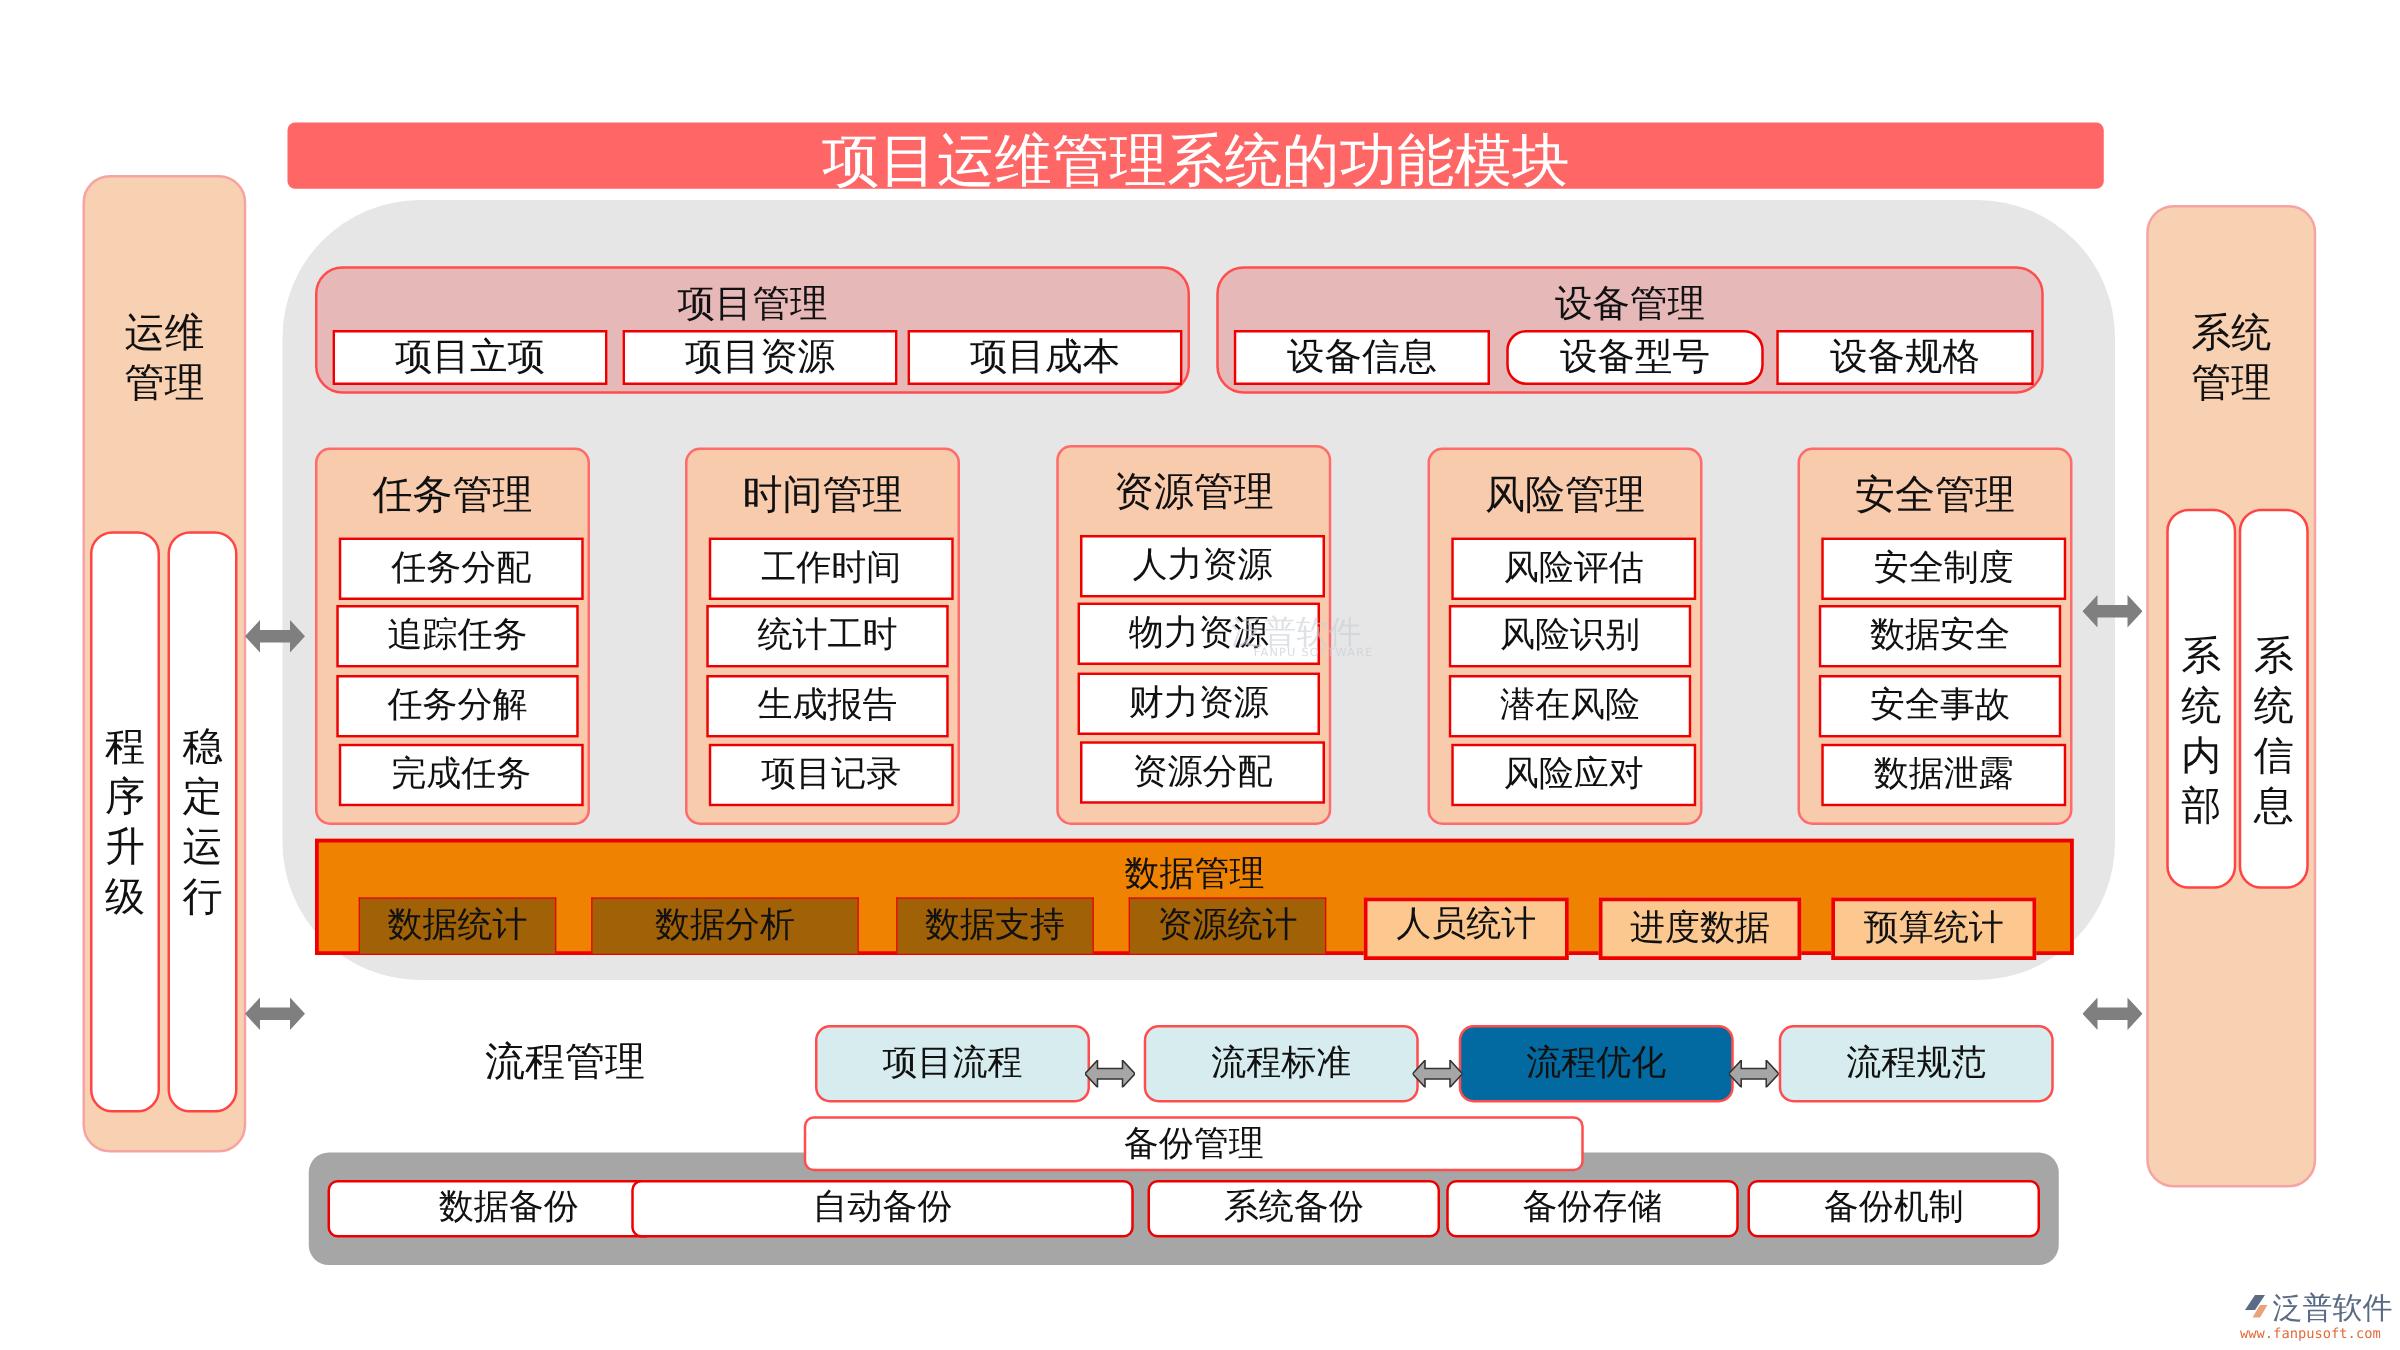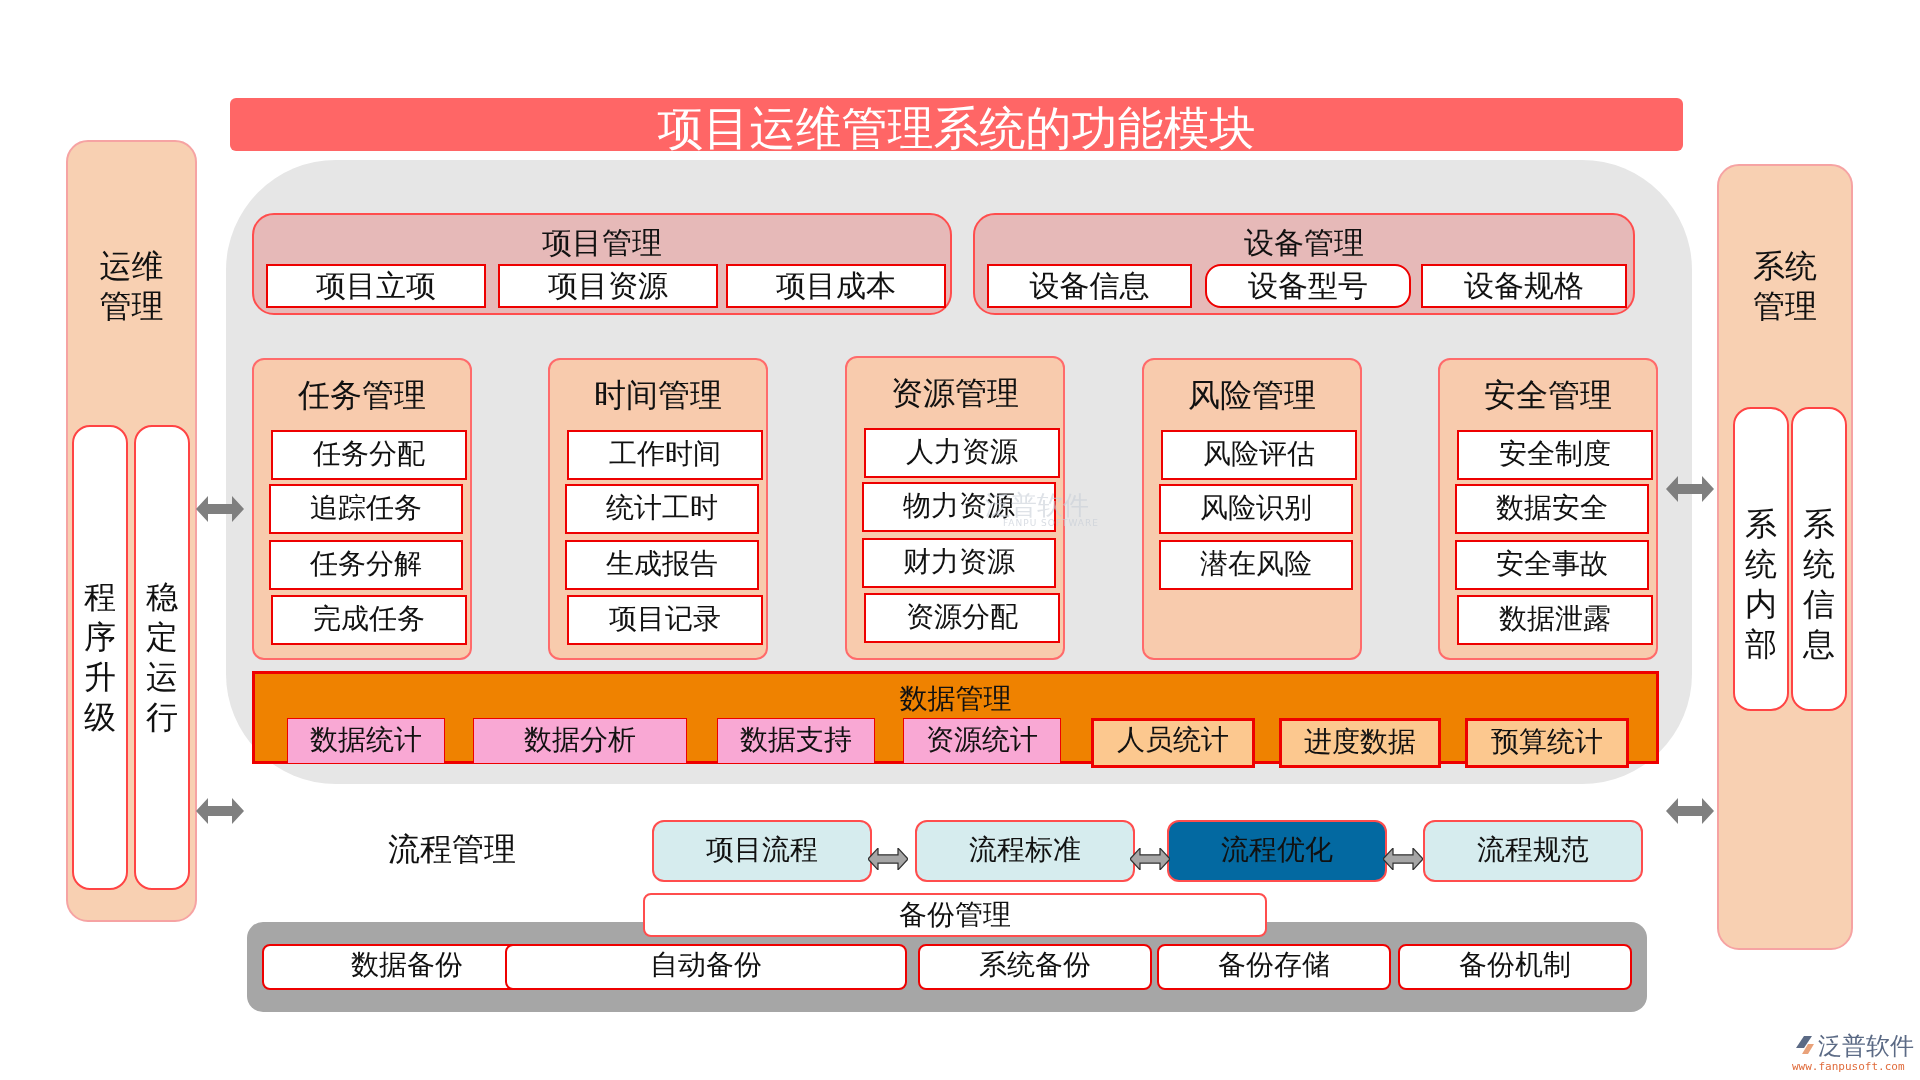--- a/index.html
+++ b/index.html
@@ -11,21 +11,21 @@
   .main-panel { left:226px; top:160px; width:1466px; height:624px; background:#e6e6e6; border-radius:110px; }
   .group-pink { background:#e6b9b8; border:2px solid #ff4d4d; border-radius:22px; }
   .group-head { text-align:center; font-size:30px; }
   .cell-white { background:#fff; border:2px solid #e00; text-align:center; font-size:30px; }
   .module { background:#f8cbad; border:2px solid #ff6b6b; border-radius:12px; }
   .module .mtitle { position:absolute; left:0; right:0; top:14px; text-align:center; font-size:32px; }
   .module .item { position:absolute; background:#fff; border:2px solid #e00; text-align:center; font-size:28px; height:46px; line-height:44px; }
   .data-band { left:252px; top:671px; width:1407px; height:93px; background:#ef8200; border:3px solid #ee0000; }
   .data-title { position:absolute; left:0; right:0; top:6px; text-align:center; font-size:28px; }
   .dcell { position:absolute; top:44px; height:44px; line-height:42px; text-align:center; font-size:28px; border:2px solid #e00; }
-  .dgray { background:#f9a8d4; border-width:1px 1px 0 1px; }
+  .dgray { background:#a16207; border-width:1px 1px 0 1px; }
   .dpeach { background:#fcc88f; border-width:3px 3px 3px 3px; }
   .side { background:#f8d0b2; border:2px solid #f6a3a3; border-radius:22px; }
   .side-title { position:absolute; left:0; right:0; text-align:center; font-size:32px; line-height:40px; }
   .pill { position:absolute; background:#fff; border:2px solid #ff4444; border-radius:18px; }
   .vtext { position:absolute; left:0; right:0; text-align:center; font-size:32px; line-height:40px; }
   .arrow { position:absolute; width:48px; height:26px; }
   .flow-label { left:388px; top:828px; font-size:32px; }
   .flow { position:absolute; top:820px; height:58px; border:2px solid #ff4d4d; border-radius:12px; text-align:center; line-height:56px; font-size:28px; }
   .flow-blue { background:#d6ecee; }
   .flow-white { background:#0369a1; }
@@ -82,20 +82,21 @@
   <div class="item" style="left:15px;top:124px;width:190px;">物力资源</div>
   <div class="item" style="left:15px;top:180px;width:190px;">财力资源</div>
   <div class="item" style="left:17px;top:235px;width:192px;">资源分配</div>
 </div>
 
 <div class="abs module" style="left:1142px;top:358px;width:220px;height:302px;">
   <div class="mtitle">风险管理</div>
   <div class="item" style="left:17px;top:70px;width:192px;">风险评估</div>
   <div class="item" style="left:15px;top:124px;width:190px;">风险识别</div>
   <div class="item" style="left:15px;top:180px;width:190px;">潜在风险</div>
+  <div class="item" style="left:17px;top:235px;width:192px;">风险应对</div>
 </div>
 
 <div class="abs module" style="left:1438px;top:358px;width:220px;height:302px;">
   <div class="mtitle">安全管理</div>
   <div class="item" style="left:17px;top:70px;width:192px;">安全制度</div>
   <div class="item" style="left:15px;top:124px;width:190px;">数据安全</div>
   <div class="item" style="left:15px;top:180px;width:190px;">安全事故</div>
   <div class="item" style="left:17px;top:235px;width:192px;">数据泄露</div>
 </div>
 

